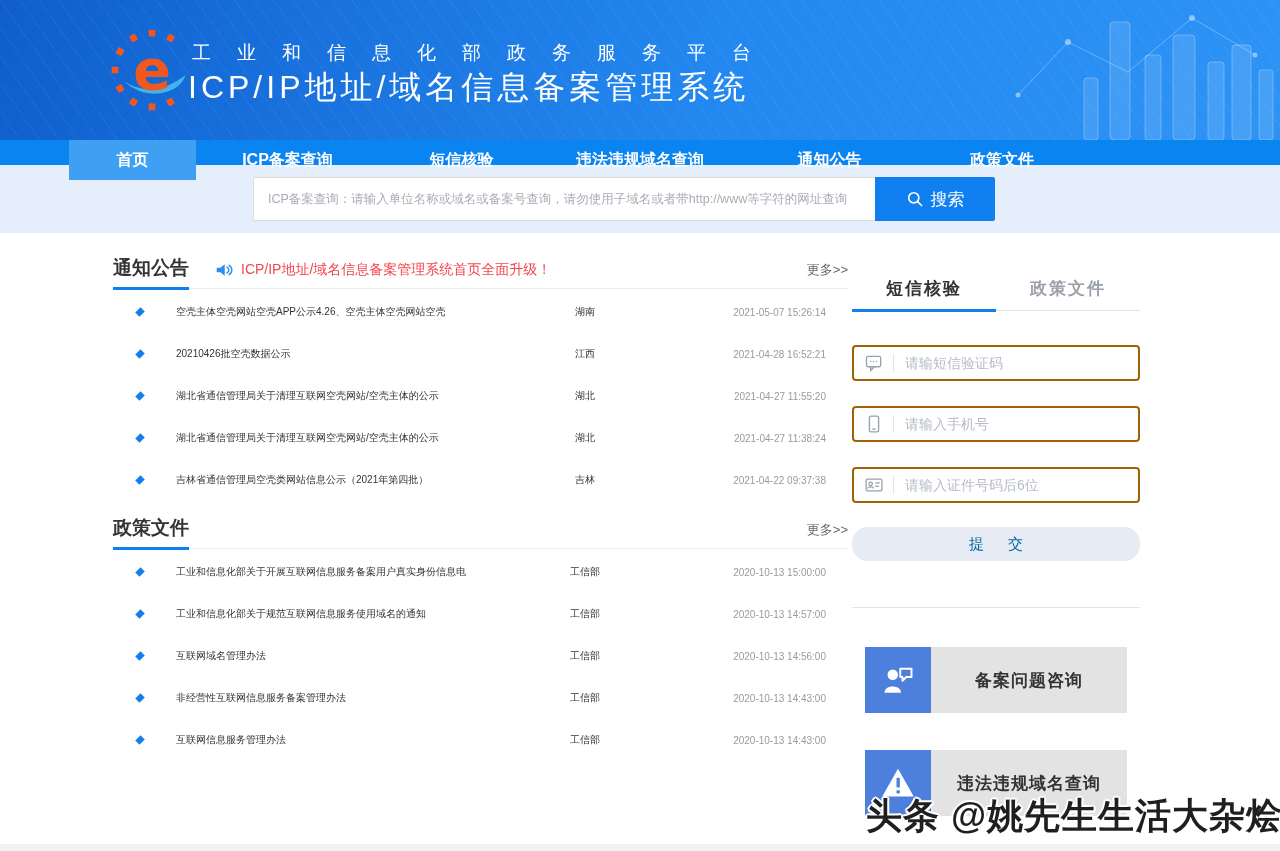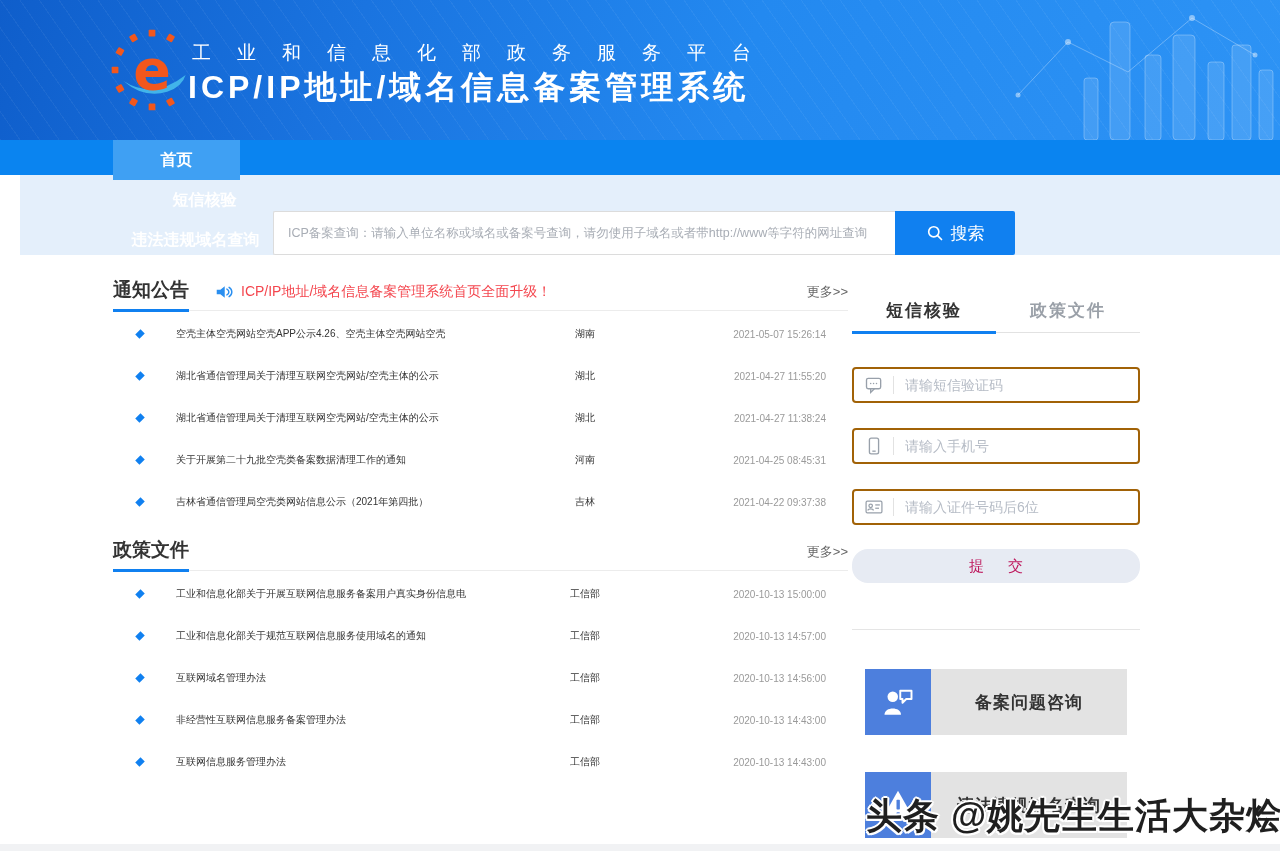--- a/index.html
+++ b/index.html
@@ -8,35 +8,35 @@
   .page { position:relative; width:1280px; height:851px; background:#fff; overflow:hidden; }
 
   
   .site-header { position:relative; height:140px;
     background:linear-gradient(105deg,#0f5ecb 0%,#1a74e0 28%,#2389f0 58%,#2d93f5 100%); overflow:hidden; }
   .site-header::before { content:""; position:absolute; inset:0;
     background:repeating-linear-gradient(55deg, rgba(255,255,255,.05) 0 1px, transparent 1px 16px); }
   .header-buildings { position:absolute; right:0; top:0; }
   .logo { position:absolute; left:110px; top:28px; }
   .platform-title { position:absolute; left:192px; top:40px; color:#fff; font-size:19px; letter-spacing:26px; white-space:nowrap; }
-  .system-title { position:absolute; left:188px; top:66px; color:#fff; font-size:32px; font-weight:bold; letter-spacing:4px; white-space:nowrap; }
-
-  
-  .main-nav { height:35px; background:#0a84f0; display:flex; padding-left:113px;flex-direction:column; }
+  .system-title { position:absolute; left:188px; top:66px; color:#fff; font-size:32px; font-weight:normal; letter-spacing:4px; white-space:nowrap; }
+
+  
+  .main-nav { height:25px; background:#0a84f0; display:flex; padding-left:69px; }
   .nav-item { height:40px; line-height:40px; text-align:center; color:#fff; font-size:16px; font-weight:bold; cursor:pointer; }
   .nav-item:nth-child(1){ width:127px; }
   .nav-item:nth-child(2){ width:183px; }
   .nav-item:nth-child(3){ width:165px; }
   .nav-item:nth-child(4){ width:192px; }
   .nav-item:nth-child(5){ width:187px; }
   .nav-item:nth-child(6){ width:158px; }
   .nav-item.active { background:#3fa0f3; }
 
   
-  .search-band { height:80px; background:#e4effb; display:flex; align-items:flex-end; padding-left:253px;margin-left:20px; }
+  .search-band { height:68px; background:#e4effb; display:flex; align-items:center; padding-left:253px; }
   .search-input { width:622px; height:44px; border:1px solid #dcdcdc; border-right:none; border-radius:2px 0 0 2px;
     padding:0 14px; font-size:12.5px; color:#333; background:#fff; outline:none; font-family:inherit; }
   .search-input::placeholder { color:#a8adb5; }
   .search-btn { width:120px; height:44px; background:#1080f0; color:#fff; border:none; border-radius:0 2px 2px 0;
     font-size:17px; display:flex; align-items:center; justify-content:center; gap:7px; cursor:pointer; font-family:inherit; }
 
   
   .main { display:flex; padding:22px 0 0 113px; }
   .left-col { width:735px; }
   .right-col { width:288px; margin-left:4px; }
@@ -61,21 +61,21 @@
   .tab { width:50%; text-align:center; font-size:17px; font-weight:bold; color:#9aa0a8; padding-bottom:9px; cursor:pointer; letter-spacing:2px; }
   .tab.active { color:#333; border-bottom:3px solid #1080f0; margin-bottom:-2px; }
 
   .sms-form { margin-top:34px; }
   .field { display:flex; align-items:center; height:36px; border:2px solid #a16207; border-radius:4px; background:#fff; padding:0 10px; margin-bottom:25px; }
   .f-icon { flex:none; display:flex; margin-right:9px; }
   .f-sep { width:1px; height:18px; background:#e2e2e2; margin-right:11px; flex:none; }
   .field input { border:none; outline:none; flex:1; font-size:14px; color:#333; font-family:inherit; min-width:0; }
   .field input::placeholder { color:#b6bcc6; }
 
-  .submit-btn { width:100%; height:34px; background:#e7ebf3; border:none; border-radius:16px; font-size:15px; color:#be185d;
+  .submit-btn { width:100%; height:34px; background:#e7ebf3; border:none; border-radius:16px; font-size:15px; color:#0369a1;
     letter-spacing:10px; text-indent:10px; cursor:pointer; font-family:inherit; margin-top:-1px; }
 
   .right-divider { height:1px; background:#e5e5e5; margin-top:46px; }
 
   .banner { display:flex; height:66px; margin:0 13px; cursor:pointer; }
   .banner-consult { margin-top:39px; }
   .banner-illegal { margin-top:37px; }
   .banner-ico { width:66px; flex:none; background:#4d7fdd; display:flex; align-items:center; justify-content:center; }
   .banner-label { flex:1; background:#e3e3e3; display:flex; align-items:center; justify-content:center;
     font-size:17px; font-weight:bold; color:#333; letter-spacing:1px; }
@@ -127,20 +127,21 @@
       <path d="M16,63 Q52,86 90,56 Q86,70 68,76 Q40,84 16,63 Z" fill="#41b4ea"></path>
       <text x="50" y="73" font-size="66" font-weight="bold" fill="#f2571d" text-anchor="middle" font-family="DejaVu Sans, sans-serif">e</text>
     </svg>
 
     <div class="platform-title">工业和信息化部政务服务平台</div>
     <div class="system-title">ICP/IP地址/域名信息备案管理系统</div>
   </div>
 
   <div class="main-nav">
     <div class="nav-item active">首页</div>
+    <div class="nav-item">ICP备案查询</div>
     <div class="nav-item">短信核验</div>
     <div class="nav-item">违法违规域名查询</div>
     <div class="nav-item">通知公告</div>
     <div class="nav-item">政策文件</div>
   </div>
 
   <div class="search-band">
     <input class="search-input" type="text" placeholder="ICP备案查询：请输入单位名称或域名或备案号查询，请勿使用子域名或者带http://www等字符的网址查询" style="">
     <button class="search-btn">
       <svg width="18" height="18" viewBox="0 0 22 22">
@@ -169,41 +170,41 @@
         </div>
         <div class="list">
 
             <div class="row">
               <span class="bullet"></span>
               <span class="row-title">空壳主体空壳网站空壳APP公示4.26、空壳主体空壳网站空壳</span>
               <span class="row-region">湖南</span>
               <span class="row-date">2021-05-07 15:26:14</span>
             </div>
 
+            <div class="row">
+              <span class="bullet"></span>
+              <span class="row-title">20210426批空壳数据公示</span>
+              <span class="row-region">江西</span>
+              <span class="row-date">2021-04-28 16:52:21</span>
+            </div>
 
             <div class="row">
               <span class="bullet"></span>
               <span class="row-title">湖北省通信管理局关于清理互联网空壳网站/空壳主体的公示</span>
               <span class="row-region">湖北</span>
               <span class="row-date">2021-04-27 11:55:20</span>
             </div>
 
             <div class="row">
               <span class="bullet"></span>
               <span class="row-title">湖北省通信管理局关于清理互联网空壳网站/空壳主体的公示</span>
               <span class="row-region">湖北</span>
               <span class="row-date">2021-04-27 11:38:24</span>
             </div>
 
-            <div class="row">
-              <span class="bullet"></span>
-              <span class="row-title">关于开展第二十九批空壳类备案数据清理工作的通知</span>
-              <span class="row-region">河南</span>
-              <span class="row-date">2021-04-25 08:45:31</span>
-            </div>
 
             <div class="row">
               <span class="bullet"></span>
               <span class="row-title">吉林省通信管理局空壳类网站信息公示（2021年第四批）</span>
               <span class="row-region">吉林</span>
               <span class="row-date">2021-04-22 09:37:38</span>
             </div>
           </div>
       </div>
 

